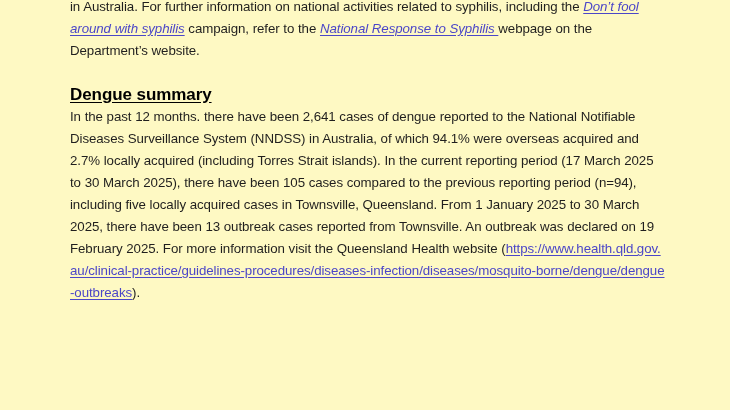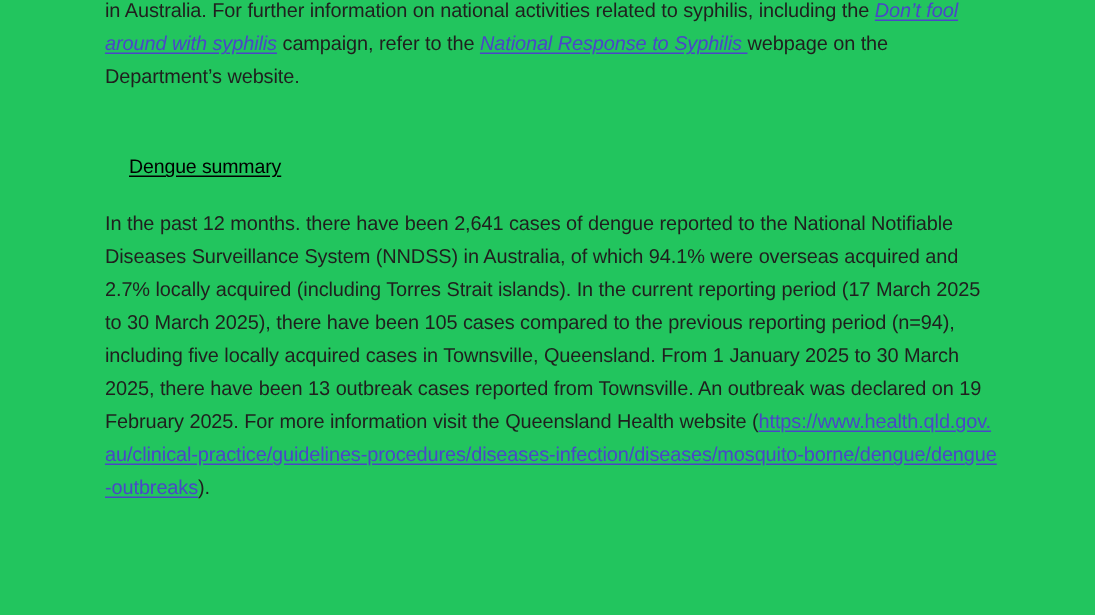--- a/index.html
+++ b/index.html
@@ -5,21 +5,21 @@
   html, body {
     margin: 0;
     padding: 0;
     background: #ffffff;
   }
 
   .page {
     position: relative;
     width: 730px;
     height: 410px;
-    background: #22c55e;
+    background: #fef9c3;
     overflow: hidden;
     font-family: "Liberation Sans", sans-serif;
   }
 
   .text-column {
     position: absolute;
     left: 70px;
     top: -4px;
     width: 597px;
   }
@@ -36,24 +36,24 @@
 
   .para-syphilis {
     margin-bottom: 0;
   }
 
   .spacer-block {
     height: 22px;
   }
 
   .heading {
-    margin: 16px;
-    font-size: 13px;
+    margin: 0;
+    font-size: 17px;
     line-height: 22px;
-    font-weight: normal;
+    font-weight: bold;
     color: #000000;
     letter-spacing: -0.08px;
   }
 
   .heading-text {
     text-decoration: underline;
     text-underline-offset: 1.5px;
   }
 
   .link-italic {

